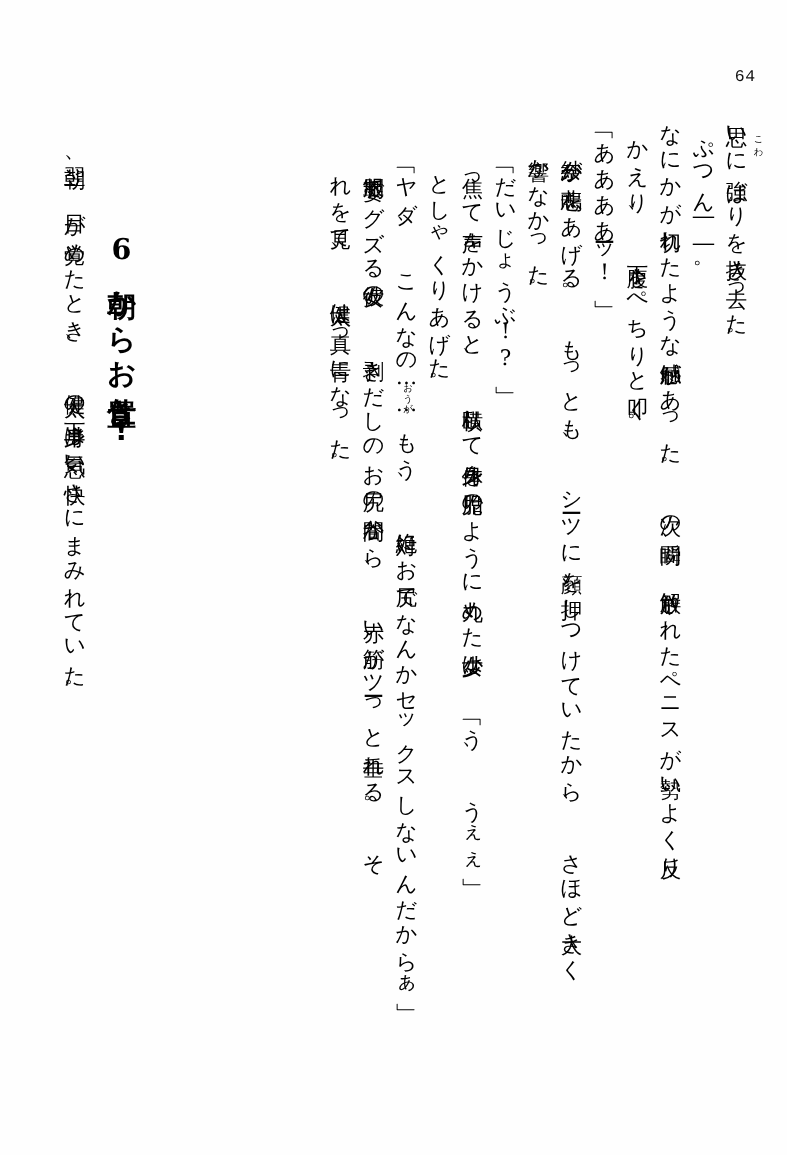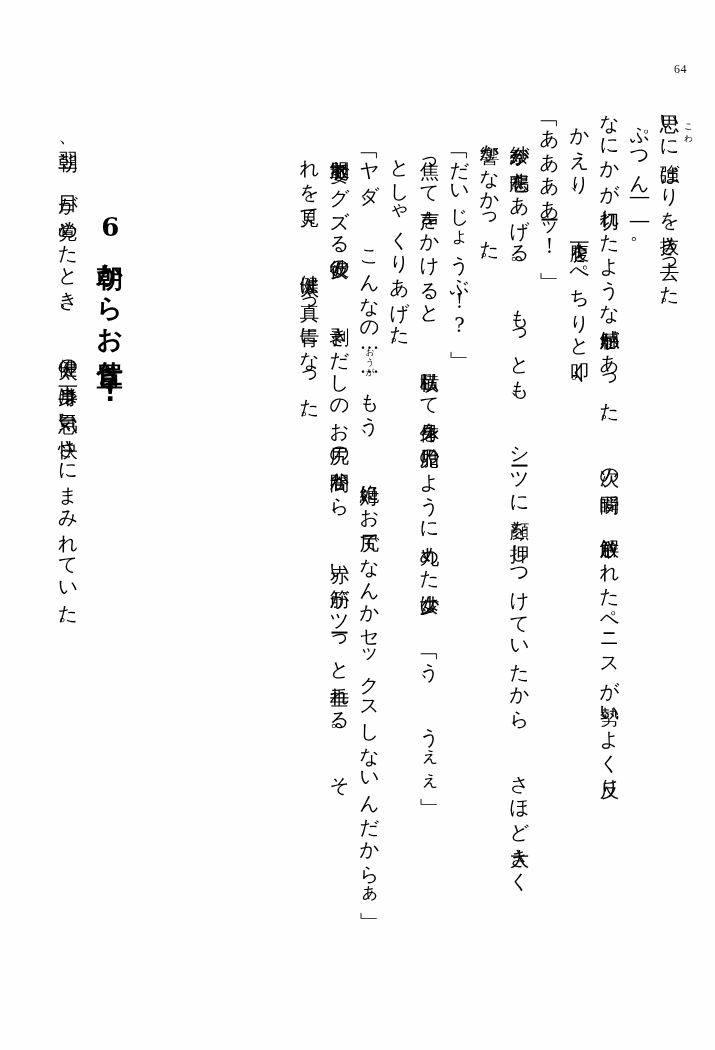--- a/index.html
+++ b/index.html
@@ -19,22 +19,22 @@
   .page {
     position: absolute;
     inset: 0;
     background: #fefefe;
   }
 
   .page-number {
     position: absolute;
     top: 62px;
     right: 28px;
-    font-size: 12px;
-    font-family: Liberation Serif, serif;
+    font-size: 15px;
+    font-family: Liberation Mono, monospace;
     letter-spacing: 0.5px;
     color: #111;
   }
 
   
   .body-text {
     position: absolute;
     top: 100px;
     right: 36px;
     bottom: 70px;

